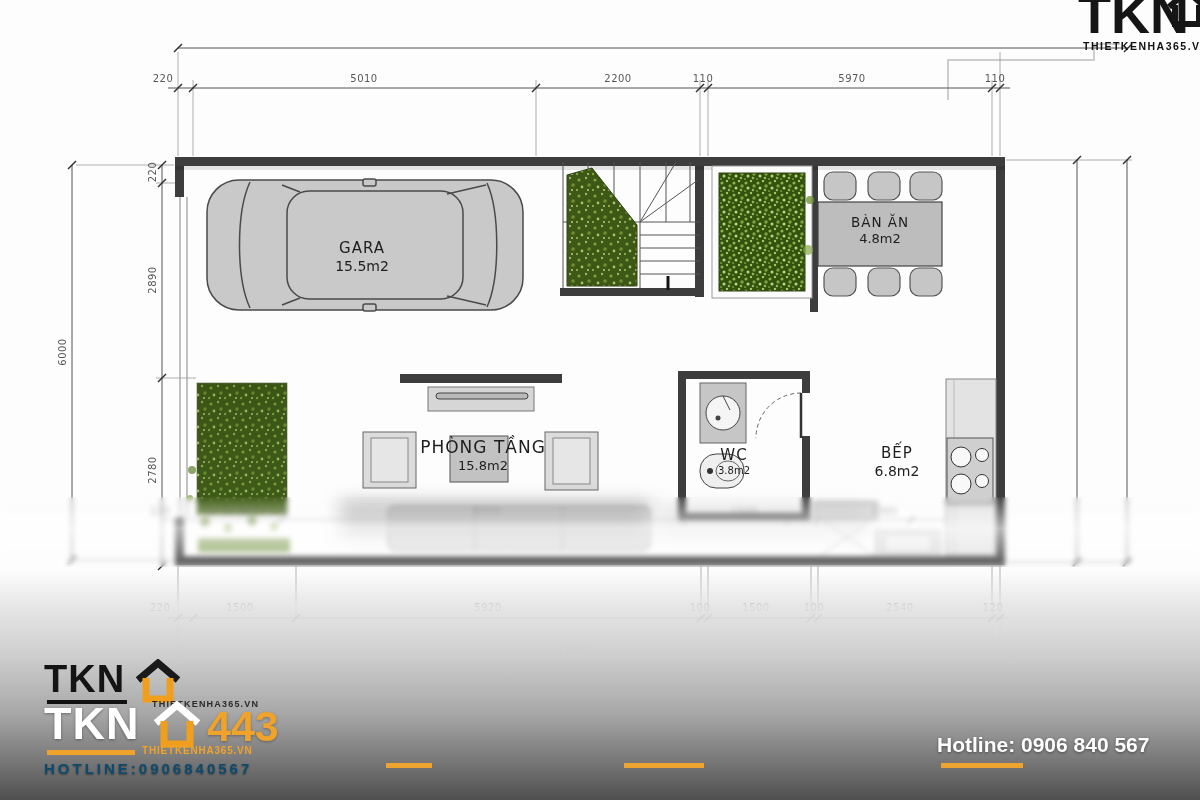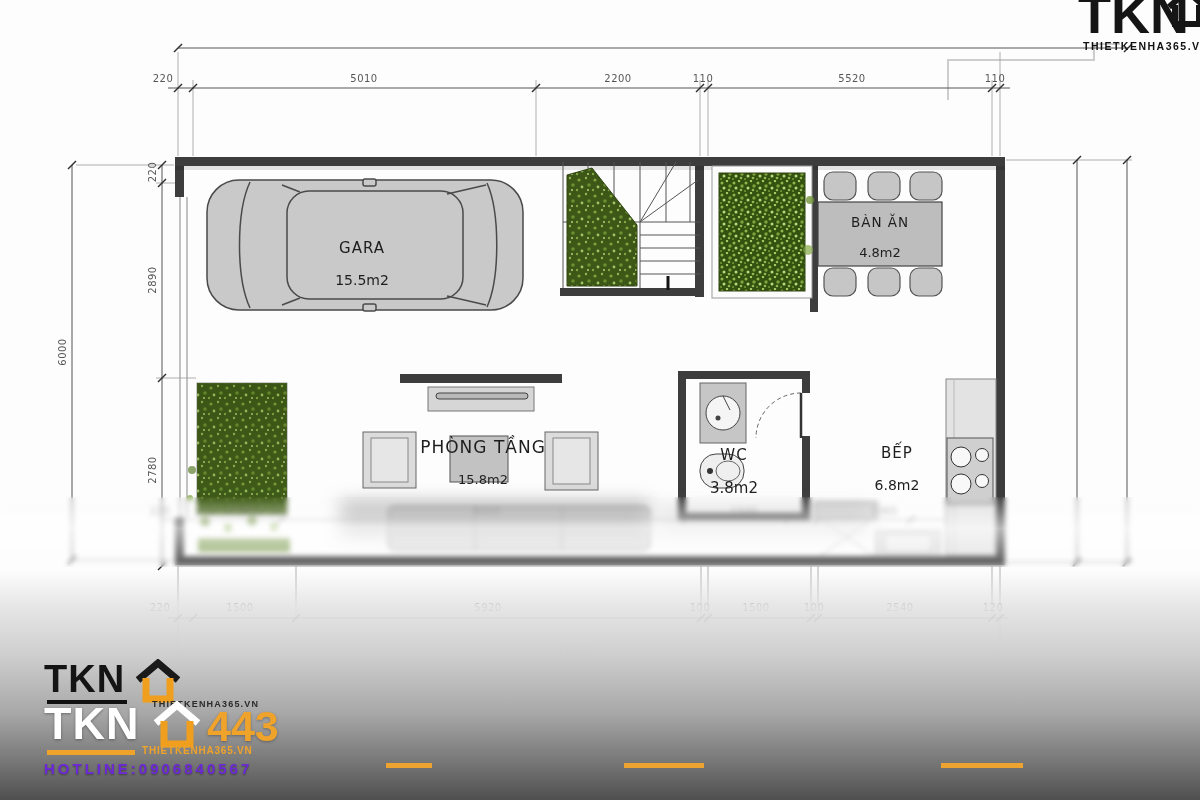--- a/index.html
+++ b/index.html
@@ -9,21 +9,21 @@
 
   
   .dim{position:absolute;font-size:10px;color:#3f3f3f;opacity:.88;letter-spacing:.5px;
        transform:translate(-50%,0);white-space:nowrap;}
   .dim.rot{transform:translate(-50%,-50%) rotate(-90deg);}
   .dim.blur{opacity:.45;filter:blur(.5px);}
 
   
   .room{position:absolute;transform:translate(-50%,0);text-align:center;color:#1e1e1e;white-space:nowrap;}
   .room .rname{letter-spacing:1px;}
-  .room .rarea{margin-top:15px;}
+  .room .rarea{margin-top:1px;}
 
   
   .blur-band{position:absolute;left:0;top:497px;width:1200px;height:70px;z-index:3;
     backdrop-filter:blur(2.5px);-webkit-backdrop-filter:blur(2.5px);
     background:linear-gradient(180deg,rgba(255,255,255,0) 0%,rgba(255,255,255,.62) 45%,rgba(255,255,255,.12) 100%);}
   .smear1{position:absolute;left:340px;top:502px;width:310px;height:30px;background:rgba(95,95,95,.45);
           filter:blur(9px);z-index:3;}
   .smear2{position:absolute;left:660px;top:508px;width:210px;height:24px;background:rgba(130,130,130,.30);
           filter:blur(9px);z-index:3;}
 
@@ -39,21 +39,21 @@
     font-weight:700;font-size:21px;color:#fff;text-shadow:0 1px 3px rgba(0,0,0,.45);white-space:nowrap;}
   .uline{position:absolute;top:763px;height:5px;background:#eda32f;z-index:6;}
 
   
   .lg{position:absolute;z-index:7;white-space:nowrap;font-family:"Liberation Sans",sans-serif;}
   .tknA{font-size:38px;font-weight:900;color:#141414;letter-spacing:1px;}
   .tknB{font-size:45px;font-weight:900;color:#fff;letter-spacing:1px;text-shadow:0 1px 3px rgba(0,0,0,.35);}
   .n365{font-size:43px;font-weight:900;color:#f0a32a;text-shadow:0 1px 3px rgba(0,0,0,.3);}
   .siteA{font-size:9px;font-weight:700;letter-spacing:1.2px;color:#2b2b2b;}
   .siteB{font-size:10px;font-weight:700;letter-spacing:.8px;color:#f0a32a;}
-  .hotB{font-size:15px;font-weight:700;letter-spacing:3px;color:#6d28d9;text-shadow:0 1px 2px rgba(0,0,0,.4);}
+  .hotB{font-size:15px;font-weight:700;letter-spacing:3px;color:#0c4a6e;text-shadow:0 1px 2px rgba(0,0,0,.4);}
   .barblk{position:absolute;z-index:7;}
 
   
   .tr-tkn{position:absolute;left:1078px;top:-17px;z-index:2;font-family:"Liberation Sans",sans-serif;
     font-size:54px;font-weight:900;color:#151515;letter-spacing:0px;}
   .tr-site{position:absolute;left:1083px;top:40px;z-index:2;font-family:"Liberation Sans",sans-serif;
     font-size:10.5px;font-weight:700;letter-spacing:1.5px;color:#111;}
 </style>
 </head>
 <body>
@@ -295,21 +295,21 @@
       <rect x="884" y="534" width="48" height="18" fill="#ededed" stroke="#aaa"></rect>
       <line x1="820" y1="556" x2="874" y2="518" stroke="#b0b0b0"></line>
       <line x1="874" y1="556" x2="820" y2="518" stroke="#b0b0b0"></line>
     </g>
   </svg>
 
   <div class="dim" style="left:163px;top:73px">220</div>
   <div class="dim" style="left:364px;top:73px">5010</div>
   <div class="dim" style="left:618px;top:73px">2200</div>
   <div class="dim" style="left:703px;top:73px">110</div>
-  <div class="dim" style="left:852px;top:73px">5520</div>
+  <div class="dim" style="left:852px;top:73px">5970</div>
   <div class="dim" style="left:995px;top:73px">110</div>
 
   <div class="dim rot" style="left:62px;top:352px">6000</div>
   <div class="dim rot" style="left:152px;top:172px">220</div>
   <div class="dim rot" style="left:152px;top:280px">2890</div>
   <div class="dim rot" style="left:152px;top:470px">2780</div>
 
   <div class="dim blur" style="left:160px;top:506px">220</div>
   <div class="dim blur" style="left:243px;top:506px">1500</div>
   <div class="dim blur" style="left:487px;top:506px">5010</div>
@@ -333,33 +333,34 @@
   <div class="room" style="left:880px;top:214px">
     <div class="rname" style="font-size:13.5px">BÀN ĂN</div>
     <div class="rarea" style="font-size:13px">4.8m2</div>
   </div>
   <div class="room" style="left:483px;top:437px">
     <div class="rname" style="font-size:17px">PHÒNG TẦNG</div>
     <div class="rarea" style="font-size:13px">15.8m2</div>
   </div>
   <div class="room" style="left:734px;top:446px">
     <div class="rname" style="font-size:15px">WC</div>
-    <div class="rarea" style="font-size:15px">3.8m2</div>
+    <div class="rarea" style="font-size:10px">3.8m2</div>
   </div>
   <div class="room" style="left:897px;top:444px">
     <div class="rname" style="font-size:15px">BẾP</div>
     <div class="rarea" style="font-size:14px">6.8m2</div>
   </div>
 
   <div class="smear1"></div>
   <div class="smear2"></div>
   <div class="blur-band"></div>
   <div class="bottom-fade"></div>
 
 
+  <div class="fitem" style="left:937px">Hotline: 0906 840 567</div>
   <div class="uline" style="left:386px;width:46px"></div>
   <div class="uline" style="left:624px;width:80px"></div>
   <div class="uline" style="left:941px;width:82px"></div>
 
   <div class="lg tknA" style="left:44px;top:658px">TKN</div>
   <svg class="barblk" style="left:133px;top:659px" width="50" height="44" viewBox="0 0 50 44">
     <path d="M5 21 L25 4 L45 21" fill="none" stroke="#1a1a1a" stroke-width="7"></path>
     <path d="M13 19 V40 H37 V19" fill="none" stroke="#ef9f1d" stroke-width="7"></path>
   </svg>
   <div class="barblk" style="left:47px;top:700px;width:80px;height:4px;background:#111"></div>

